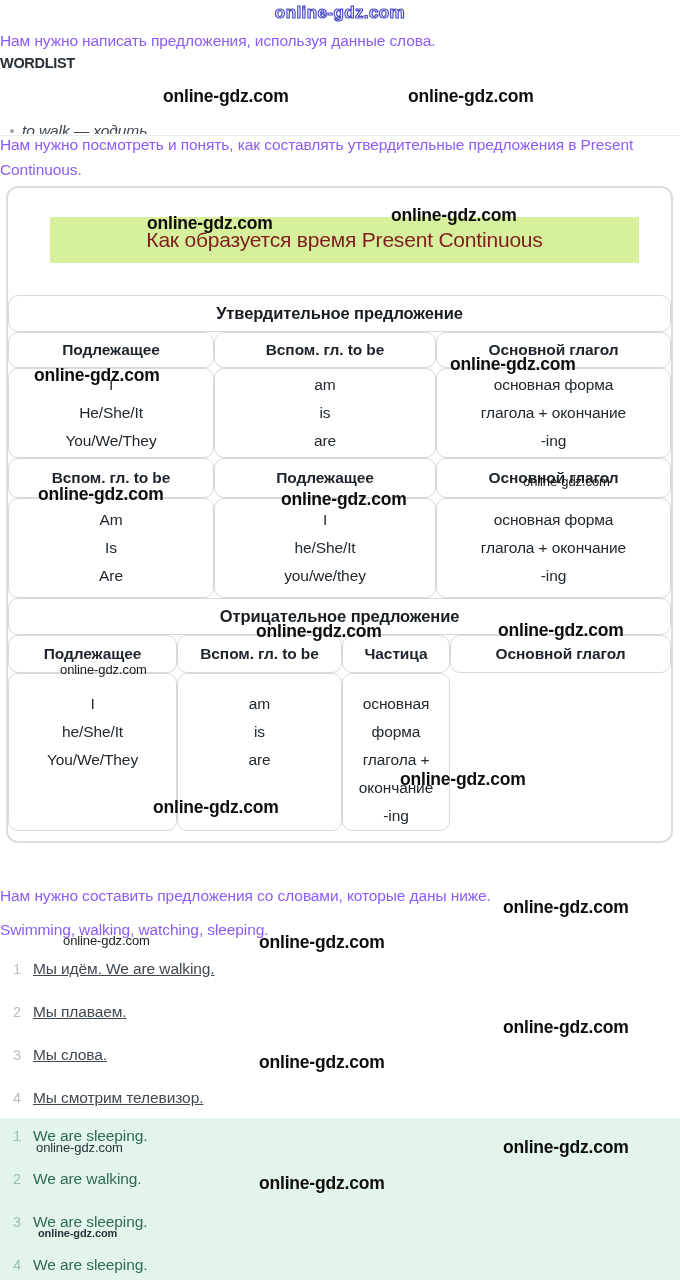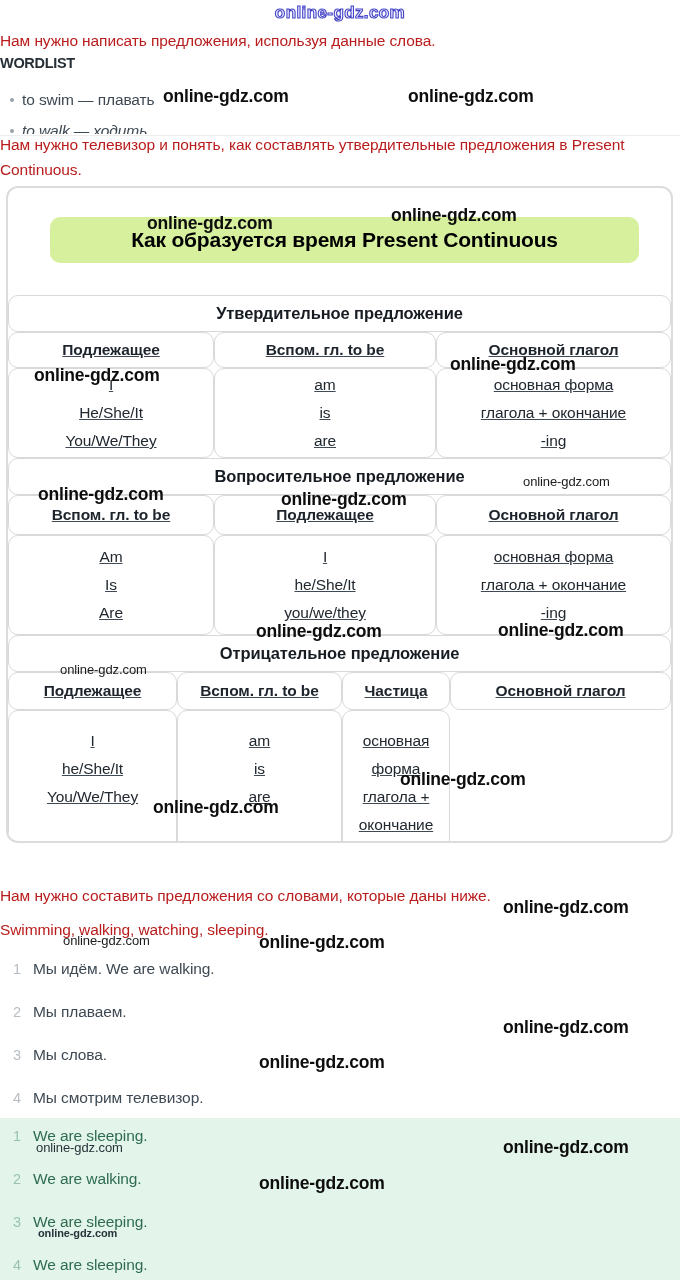--- a/index.html
+++ b/index.html
@@ -1,52 +1,52 @@
 <!DOCTYPE html>
 <html><head>
 <meta charset="utf-8">
 <style>
   * { margin: 0; padding: 0; box-sizing: border-box; }
   html, body { width: 680px; height: 1280px; background: #ffffff; overflow: hidden; }
   body { font-family: "Liberation Sans", sans-serif; color: #3e4953; letter-spacing: -0.1px; }
   .page { position: relative; width: 680px; height: 1280px; background: #fff; }
 
   
-  .para { position: absolute; left: 0; width: 680px; font-size: 15.5px; line-height: 25px; color: #b91c1c; }
+  .para { position: absolute; left: 0; width: 680px; font-size: 15.5px; line-height: 25px; color: #8b5cf6; }
   .wordlist-title { position: absolute; left: 0; font-size: 14.5px; font-weight: 700; color: #262e36; letter-spacing: -0.3px; }
 
   .bullet-row { position: absolute; left: 0; width: 680px; }
   .bullet-dot { position: absolute; left: 10px; top: 8px; width: 4px; height: 4px; border-radius: 50%; background: #9aa2a9; }
   .bullet-text { position: absolute; left: 22px; top: 0; font-size: 15.5px; line-height: 20px; color: #3e4953; white-space: nowrap; }
   .clipped { overflow: hidden; height: 13px; font-style: italic; }
 
   .divider { position: absolute; left: 0; width: 680px; height: 1px; background: #ececec; }
 
   
   .gbox { position: absolute; left: 6px; top: 186px; width: 667px; height: 657px;
           border: 2px solid #dcdcdc; border-radius: 12px; background: #fff; overflow: hidden; }
   .gtitle { position: absolute; left: 42px; right: 32px; top: 29px; height: 46px;
-            background: #d7f09e; border-radius: 10px; text-align: center; line-height: 46px;
-            font-size: 21px; font-weight: 700; color: #000000; letter-spacing: -0.2px; }
+            background: #d7f09e; border-radius: 0; text-align: center; line-height: 46px;
+            font-size: 21px; font-weight: 400; color: #7f1d1d; letter-spacing: -0.2px; }
   .tables { position: absolute; left: 0; top: 107px; width: 663px; }
   .trow-title { width: 100%; border: 1px solid #d9d9d9; border-radius: 10px;
                 display: flex; align-items: center; justify-content: center;
                 font-size: 16.5px; font-weight: 700; color: #171c22; }
-  .tgrid { display: grid; width: 100%; text-decoration: underline; }
+  .tgrid { display: grid; width: 100%; }
   .tc { border: 1px solid #d9d9d9; border-radius: 10px; display: flex; flex-direction: column;
         align-items: center; justify-content: center; text-align: center; }
   .tc-head { font-size: 15.5px; font-weight: 600; color: #1d242c; }
   .tc-data { font-size: 15.5px; font-weight: 400; color: #21282f; line-height: 28px; white-space: pre-line; }
   .tc-top { justify-content: flex-start; padding-top: 16px; }
 
   
   .qitem { position: absolute; left: 0; width: 680px; height: 20px; }
   .qnum { position: absolute; left: 10px; top: 1px; width: 14px; text-align: center;
           font-size: 14.5px; color: #b7bdc3; }
-  .qtext { position: absolute; left: 33px; top: 0; font-size: 15.5px; color: #3e4953; white-space: nowrap; }
+  .qtext { position: absolute; left: 33px; top: 0; font-size: 15.5px; color: #3e4953; white-space: nowrap; text-decoration: underline; }
 
   .answers { position: absolute; left: 0; top: 1118px; width: 680px; height: 162px; background: #e3f5ea; }
   .aitem { position: absolute; left: 0; width: 680px; height: 20px; }
   .anum { position: absolute; left: 10px; top: 1px; width: 14px; text-align: center;
           font-size: 14.5px; color: #99c2ae; }
   .atext { position: absolute; left: 33px; top: 0; font-size: 15.5px; font-weight: 500; color: #2e6b52; white-space: nowrap; }
 
   
   .wm { position: absolute; white-space: nowrap; pointer-events: none; }
   .wm-outline { left: 50%; top: 3px; transform: translateX(-50%);
@@ -58,31 +58,27 @@
   .wm-tiny { font-size: 11px; font-weight: 600; color: #27323a; }
 </style>
 </head>
 <body>
 
 <div class="page">
 
   <div class="para" style="top:28px">Нам нужно написать предложения, используя данные слова.</div>
   <div class="wordlist-title" style="top:55px">WORDLIST</div>
 
-  <div class="bullet-row" style="top:90px;height:20px">
-    <span class="bullet-dot"></span>
-    <span class="bullet-text">to swim — плавать</span>
-  </div>
   <div class="bullet-row clipped" style="top:121px">
     <span class="bullet-dot"></span>
     <span class="bullet-text">to walk — ходить</span>
   </div>
   <div class="divider" style="top:135px"></div>
 
-  <div class="para" style="top:132px">Нам нужно телевизор и понять, как составлять утвердительные предложения в Present Continuous.</div>
+  <div class="para" style="top:132px">Нам нужно посмотреть и понять, как составлять утвердительные предложения в Present Continuous.</div>
 
   <div class="gbox">
     <div class="gtitle">Как образуется время Present Continuous</div>
 
     <div class="tables">
 
       <div class="trow-title" style="height:37px">Утвердительное предложение</div>
       <div class="tgrid" style="grid-template-columns:206px 222px 1fr;height:36px">
         <div class="tc tc-head">Подлежащее</div>
         <div class="tc tc-head">Вспом. гл. to be</div>
@@ -93,21 +89,20 @@
 He/She/It
 You/We/They</div>
         <div class="tc tc-data">am
 is
 are</div>
         <div class="tc tc-data">основная форма
 глагола + окончание
 -ing</div>
       </div>
 
-      <div class="trow-title" style="height:37px">Вопросительное предложение</div>
       <div class="tgrid" style="grid-template-columns:206px 222px 1fr;height:40px">
         <div class="tc tc-head">Вспом. гл. to be</div>
         <div class="tc tc-head">Подлежащее</div>
         <div class="tc tc-head">Основной глагол</div>
       </div>
       <div class="tgrid" style="grid-template-columns:206px 222px 1fr;height:100px">
         <div class="tc tc-data">Am
 Is
 Are</div>
         <div class="tc tc-data">I

